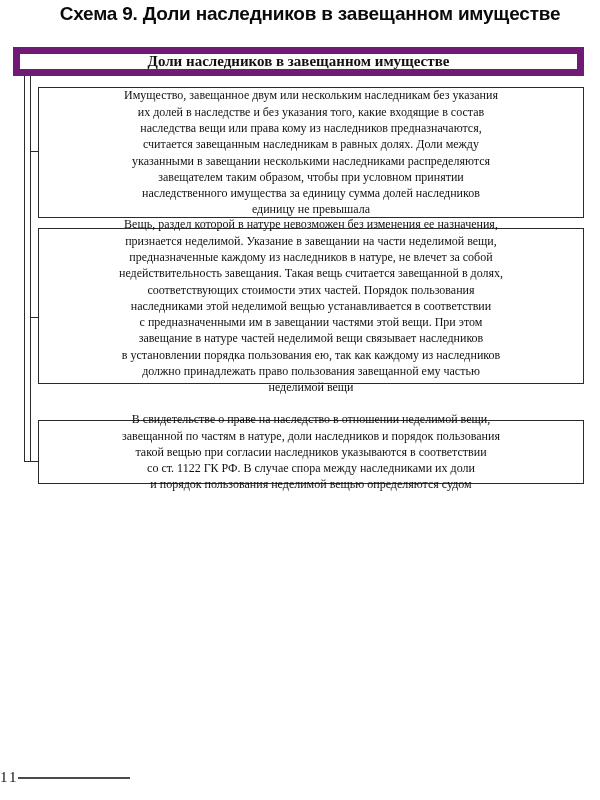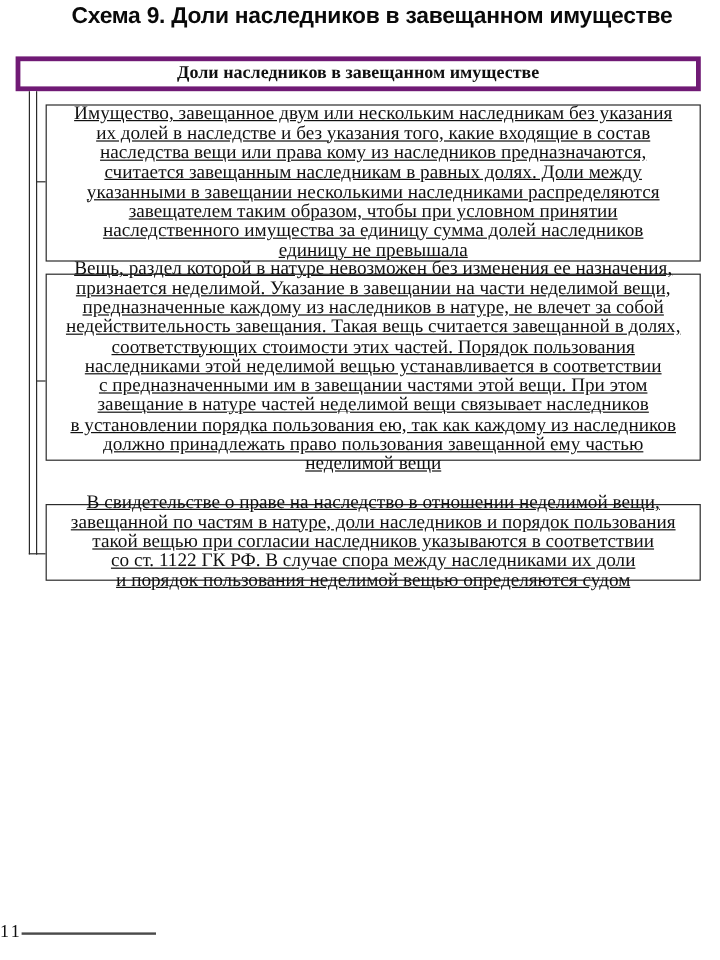--- a/index.html
+++ b/index.html
@@ -26,21 +26,21 @@
     color: #0a0a0a;
     white-space: nowrap;
     padding-left: 20px;
   }
   .header-box {
     position: absolute;
     left: 13px;
     top: 47px;
     width: 571px;
     height: 29px;
-    border: 4px solid #701a75;
+    border: 7px solid #701a75;
     background: #ffffff;
     display: flex;
     align-items: center;
     justify-content: center;
   }
   .header-box span {
     font-weight: bold;
     font-size: 15px;
     color: #111111;
   }
@@ -72,25 +72,24 @@
     border: 1px solid #2b2b2b;
     background: #ffffff;
     display: flex;
     align-items: center;
     justify-content: center;
     text-align: center;
   }
   .tbox span {
     display: block;
     white-space: pre-line;
-    font-size: 16px;
+    font-size: 12px;
     line-height: 16.3px;
     color: #111111;
     padding: 0 2px;
-    text-decoration: underline;
   }
   .box-1 { top: 87px;  height: 131px; }
   .box-2 { top: 228px; height: 156px; }
   .box-3 { top: 420px; height: 64px; }
   .footer {
     position: absolute;
     left: 0;
     top: 768px;
     width: 600px;
     display: flex;

